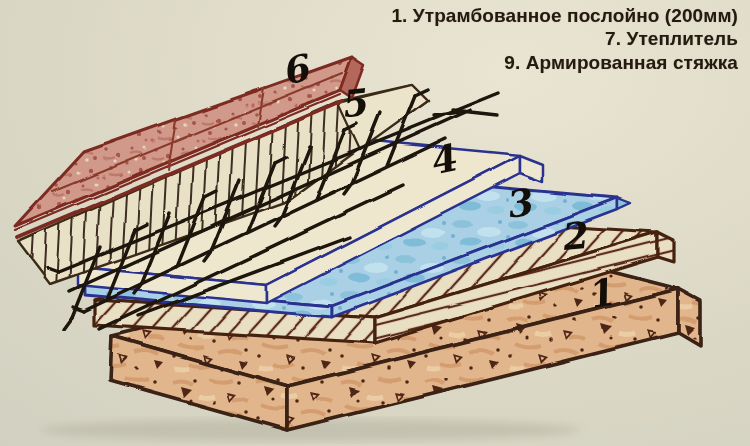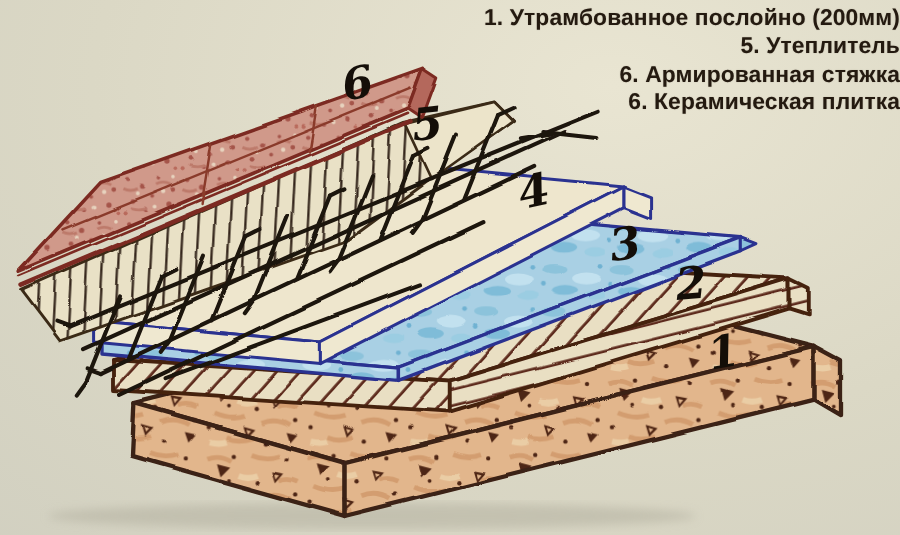--- a/index.html
+++ b/index.html
@@ -4,21 +4,21 @@
 <style>
   html,body{margin:0;padding:0;}
   body{width:750px;height:446px;overflow:hidden;font-family:"Liberation Sans",sans-serif;}
   .stage{
     position:relative;width:750px;height:446px;overflow:hidden;
     background:
       radial-gradient(ellipse 900px 600px at 68% 16%, #e9e5d2 0%, #dbd8c5 48%, #cecdbf 100%);
   }
   .stage svg{position:absolute;left:0;top:0;}
   .legend{
-    position:absolute;top:4px;right:0;text-align:right;
+    position:absolute;top:4px;right:12px;text-align:right;
     font-weight:bold;font-size:19px;line-height:23.4px;
     color:#241a10;letter-spacing:0.1px;white-space:nowrap;
   }
   .legend div{text-shadow:0 0 1px rgba(40,28,16,.25);}
   .num-label{
     position:absolute;width:40px;text-align:center;
     font-family:"DejaVu Serif",serif;font-style:italic;font-weight:bold;
     font-size:37px;color:#140e08;line-height:1;
   }
   #lab6{left:278px;top:51px;transform:rotate(-10deg);}
@@ -173,23 +173,22 @@
       <path d="M16,226 L84,152 L352,57 L340,90 Z" fill="url(#ptile)" stroke="#7c2b20" stroke-width="3"></path>
       <path d="M352,57 L364,65 L352,98 L340,90 Z" fill="#b4685c" stroke="#7c2b20" stroke-width="2.5"></path>
       <path d="M52,192 L342,73" stroke="#8a3a2c" stroke-width="2" fill="none"></path>
       <path d="M176,120 L168,170 M264,88 L258,126" stroke="#8a3a2c" stroke-width="2" fill="none"></path>
     </g>
   </g>
 </svg>
 
 <div class="legend">
   <div>1. Утрамбованное послойно (200мм)</div>
-  <div>5. Утеплитель</div>
-  <div>6. Армированная стяжка</div>
-  <div>6. Керамическая плитка</div>
+  <div>7. Утеплитель</div>
+  <div>9. Армированная стяжка</div>
 </div>
 
 <div class="num-label" id="lab6">6</div>
 <div class="num-label" id="lab5">5</div>
 <div class="num-label" id="lab4">4</div>
 <div class="num-label" id="lab3">3</div>
 <div class="num-label" id="lab2">2</div>
 <div class="num-label" id="lab1">1</div>
 
 </div>

